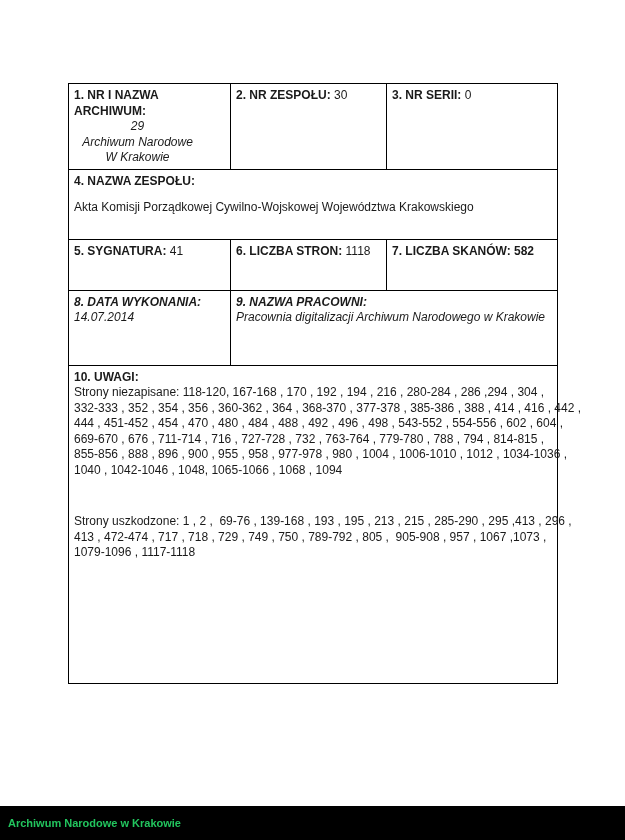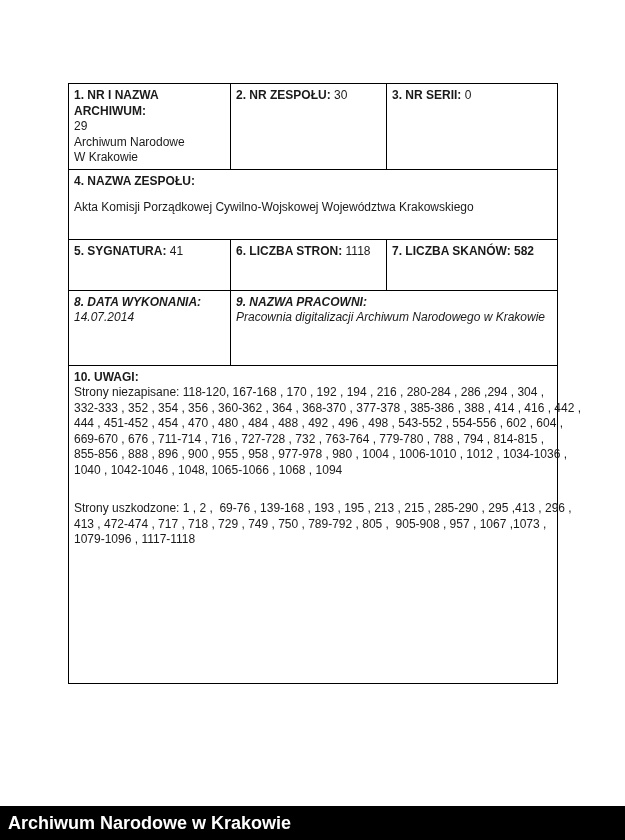--- a/index.html
+++ b/index.html
@@ -32,36 +32,36 @@
     font-size: 12px;
   }
   tr.r1 { height: 76px; }
   tr.r2 { height: 70px; }
   tr.r3 { height: 51px; }
   tr.r4 { height: 75px; font-style: italic; }
   tr.r5 { height: 318px; }
 
   .lbl { font-weight: bold; }
   .valbold { font-weight: bold; }
-  .cell1-val { text-align: left; margin-right: 25px; white-space: pre; }
+  .cell1-val { text-align: center; margin-right: 25px; white-space: pre; font-style: italic; }
   .cell4-val { text-align: left; margin-top: 11px; }
   .cell8-val { text-align: left; margin-right: 40px; }
   .uwagi-p1 { white-space: pre; }
-  .uwagi-p2 { white-space: pre; margin-top: 23px; }
+  .uwagi-p2 { white-space: pre; margin-top: 36px; }
 
   .footer-bar {
     position: absolute; left: 0; top: 806px;
     width: 625px; height: 34px;
     background: #000000;
-    color: #ffffff;
+    color: #22c55e;
     display: flex; align-items: center;
     padding-left: 8px;
     box-sizing: border-box;
     font-weight: bold;
-    font-size: 18px;
+    font-size: 11px;
   }
 </style>
 </head>
 <body>
 
 <div class="page">
 
   <table class="form">
     <colgroup>
         <col class="c1">

